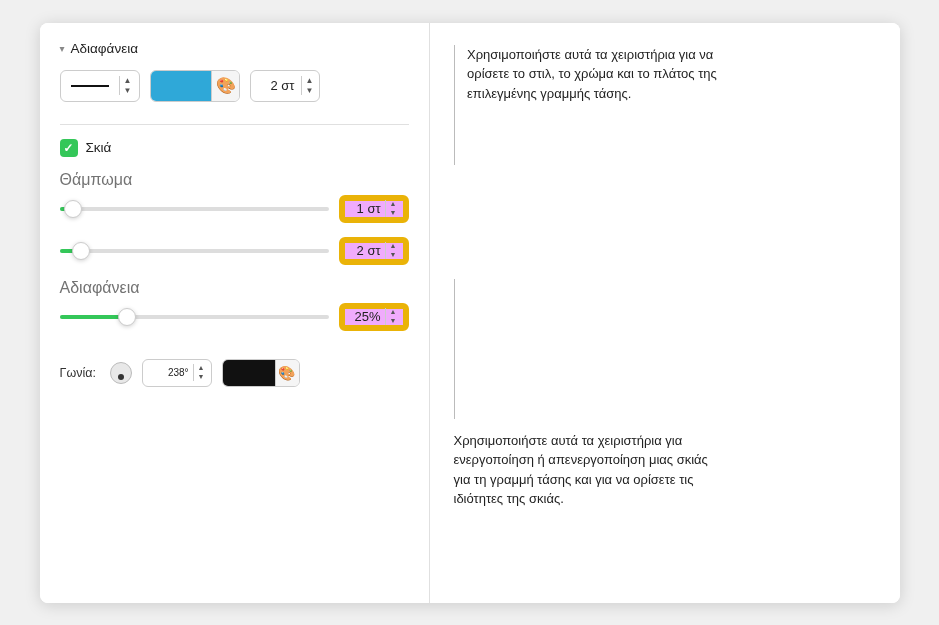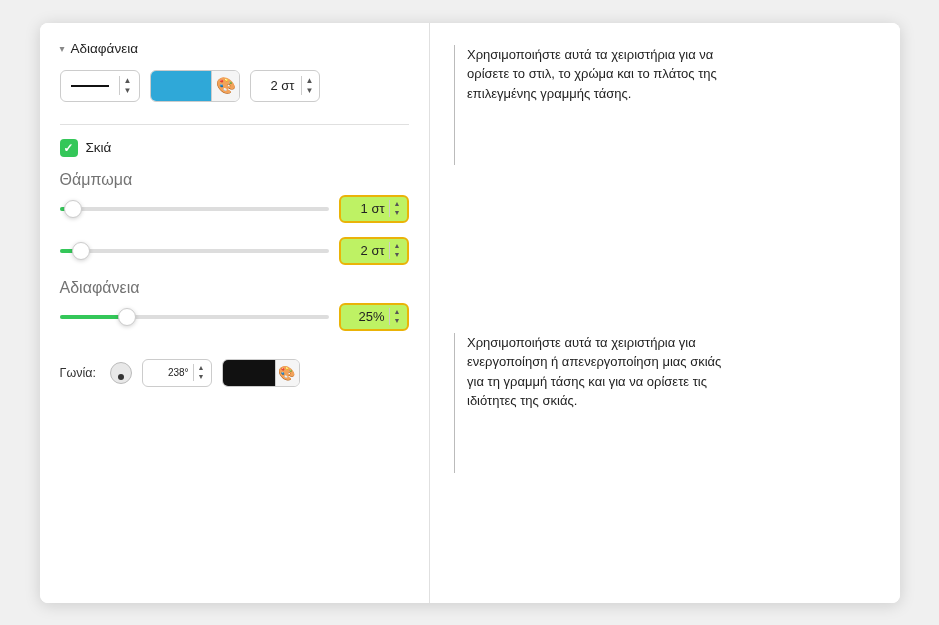--- a/index.html
+++ b/index.html
@@ -223,26 +223,26 @@
       border-radius: 50%;
       box-shadow: 0 1px 4px rgba(0,0,0,0.18);
       position: absolute;
       top: 50%;
       transform: translate(-50%, -50%);
       cursor: pointer;
     }
     .slider-input-box {
       display: flex;
       align-items: center;
-      border: 2px solid #eab308;
+      border: 6px solid #eab308;
       border-radius: 6px;
       padding: 0 6px;
       height: 28px;
       min-width: 70px;
-      background: #bef264;
+      background: #f0abfc;
       gap: 4px;
     }
     .slider-value {
       font-size: 13px;
       color: #222;
       flex: 1;
       text-align: right;
     }
     .small-stepper {
       display: flex;
@@ -467,21 +467,21 @@
 
       <div style="display: flex; flex-direction: row; gap: 12px; align-items: flex-start; margin-bottom: 0;">
         <div style="display: flex; flex-direction: column; align-items: center; min-height: 120px;">
           <div style="width: 1.5px; background: #bbb; flex: 1; min-height: 80px;"></div>
         </div>
         <p class="callout-text" style="padding-top: 0; max-width: 260px;">Χρησιμοποιήστε αυτά τα χειριστήρια για να ορίσετε το στιλ, το χρώμα και το πλάτος της επιλεγμένης γραμμής τάσης.</p>
       </div>
 
       <div style="flex: 0.6;"></div>
 
-      <div style="display: flex; flex-direction: row; gap: 12px; align-items: flex-start;">
+      <div style="display: flex; flex-direction: column; gap: 12px; align-items: flex-start;">
         <div style="display: flex; flex-direction: column; align-items: center; min-height: 140px;">
           <div style="width: 1.5px; background: #bbb; flex: 1; min-height: 120px;"></div>
         </div>
         <p class="callout-text" style="max-width: 260px;">Χρησιμοποιήστε αυτά τα χειριστήρια για ενεργοποίηση ή απενεργοποίηση μιας σκιάς για τη γραμμή τάσης και για να ορίσετε τις ιδιότητες της σκιάς.</p>
       </div>
 
     </div>
   </div>
 </div>
 

